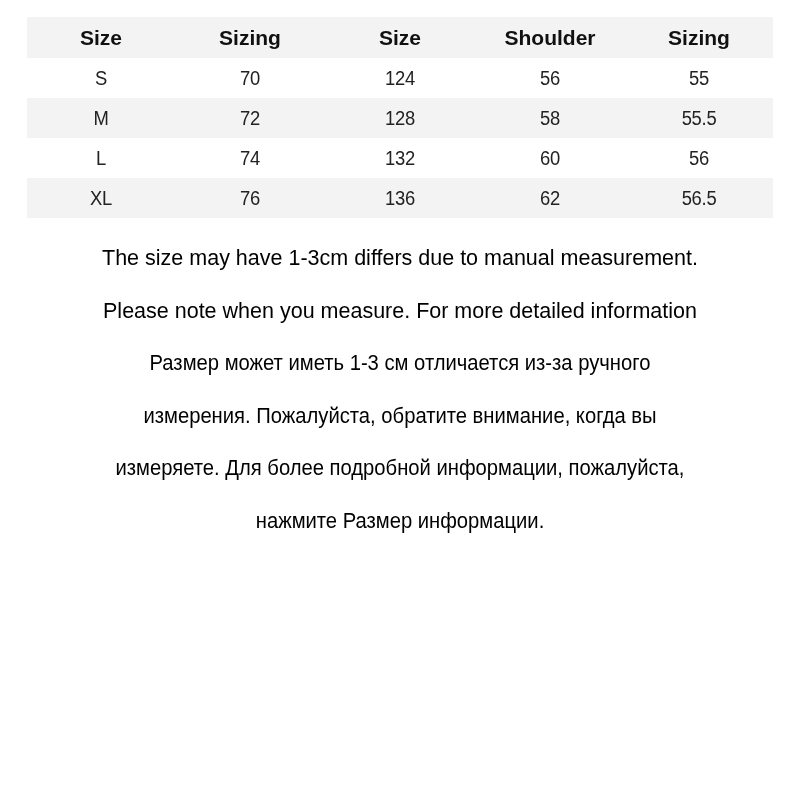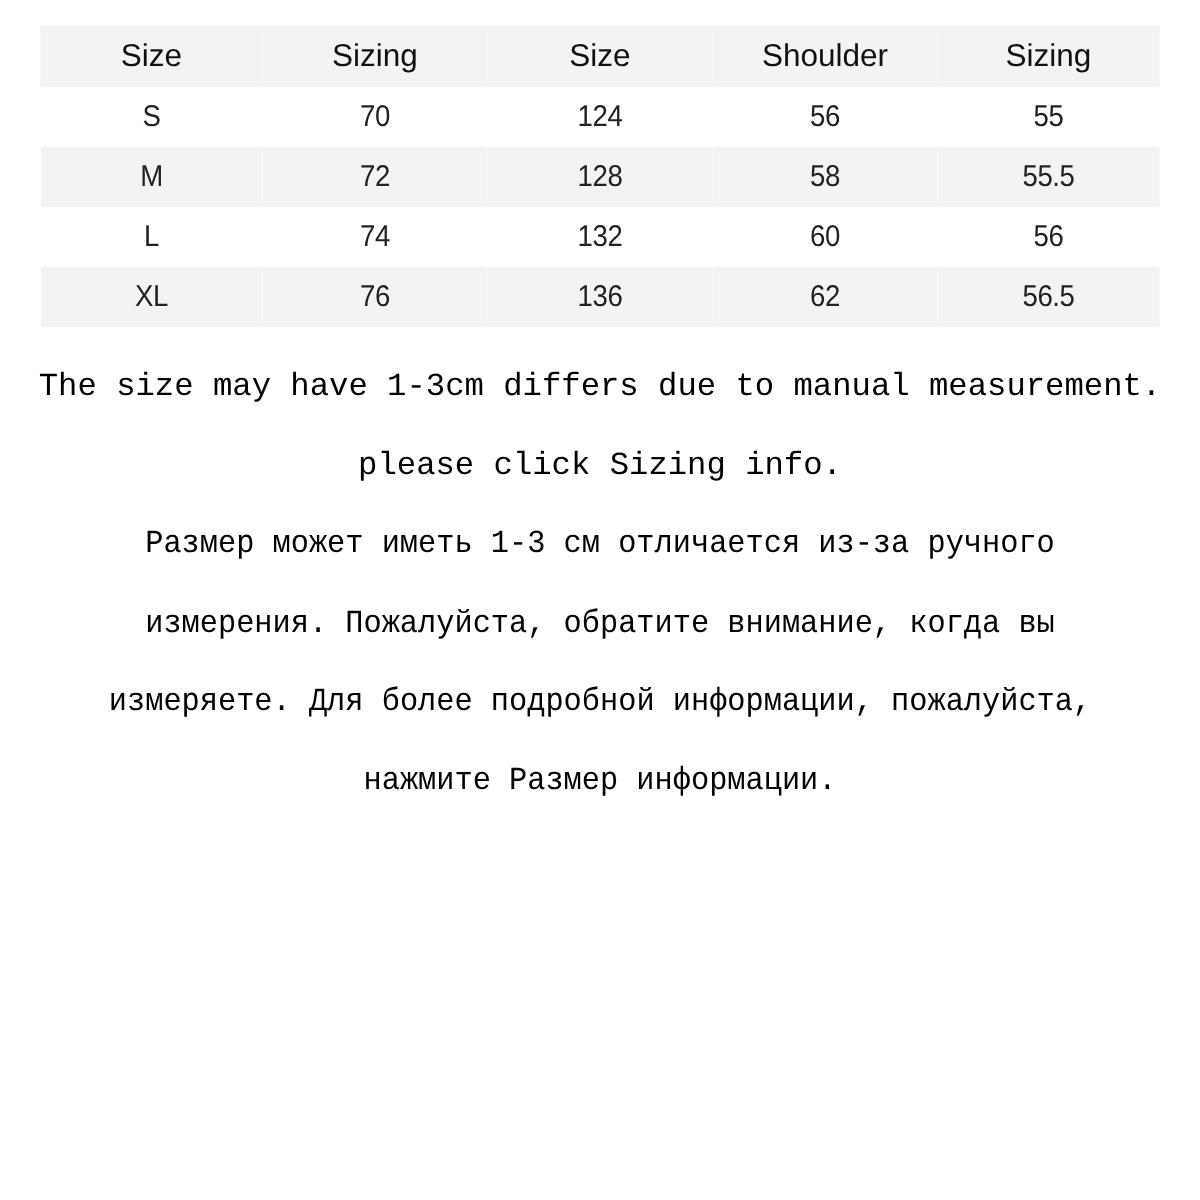--- a/index.html
+++ b/index.html
@@ -7,30 +7,30 @@
     width: 800px; height: 800px; position: relative; overflow: hidden;
     font-family: "Liberation Sans", "DejaVu Sans", sans-serif; color: #111;
   }
   .size-table {
     position: absolute; left: 27px; top: 17px; width: 746px;
     border-collapse: collapse; table-layout: fixed;
   }
   .size-table td, .size-table th {
     text-align: center; padding: 0; font-weight: normal;
   }
-  .size-table th { font-size: 21px; height: 41px; color: #111; }
+  .size-table th { font-size: 21px; height: 41px; color: #111; font-weight: bold; }
   .size-table td { font-size: 20px; height: 40px; color: #222; letter-spacing: -0.3px; transform: scaleX(0.92); }
   .size-table tr.shaded { background: #f3f3f3; }
   .col-size { width: 148px; }
   .col-length { width: 150px; }
   .col-bust { width: 150px; }
   .col-shoulder { width: 150px; }
   .col-sleeve { width: 148px; }
   .notes {
-    position: absolute; left: 0; top: 232px; width: 800px; text-align: center; font-family: Liberation Mono, monospace;
+    position: absolute; left: 0; top: 232px; width: 800px; text-align: center;
   }
   .note-line {
     font-size: 21.5px; line-height: 52.6px; height: 52.6px; color: #000; white-space: nowrap;
   }
   .note-line.ru { transform: scaleX(0.94); }
 </style>
 </head>
 <body>
 
 <table class="size-table">
@@ -77,18 +77,18 @@
       <td>76</td>
       <td>136</td>
       <td>62</td>
       <td>56.5</td>
     </tr>
   </tbody>
 </table>
 
 <div class="notes">
   <div class="note-line">The size may have 1-3cm differs due to manual measurement.</div>
-  <div class="note-line">please click Sizing info.</div>
+  <div class="note-line">Please note when you measure. For more detailed information</div>
   <div class="note-line ru">Размер может иметь 1-3 см отличается из-за ручного</div>
   <div class="note-line ru">измерения. Пожалуйста, обратите внимание, когда вы</div>
   <div class="note-line ru">измеряете. Для более подробной информации, пожалуйста,</div>
   <div class="note-line ru">нажмите Размер информации.</div>
 </div>
 
 </body></html>

